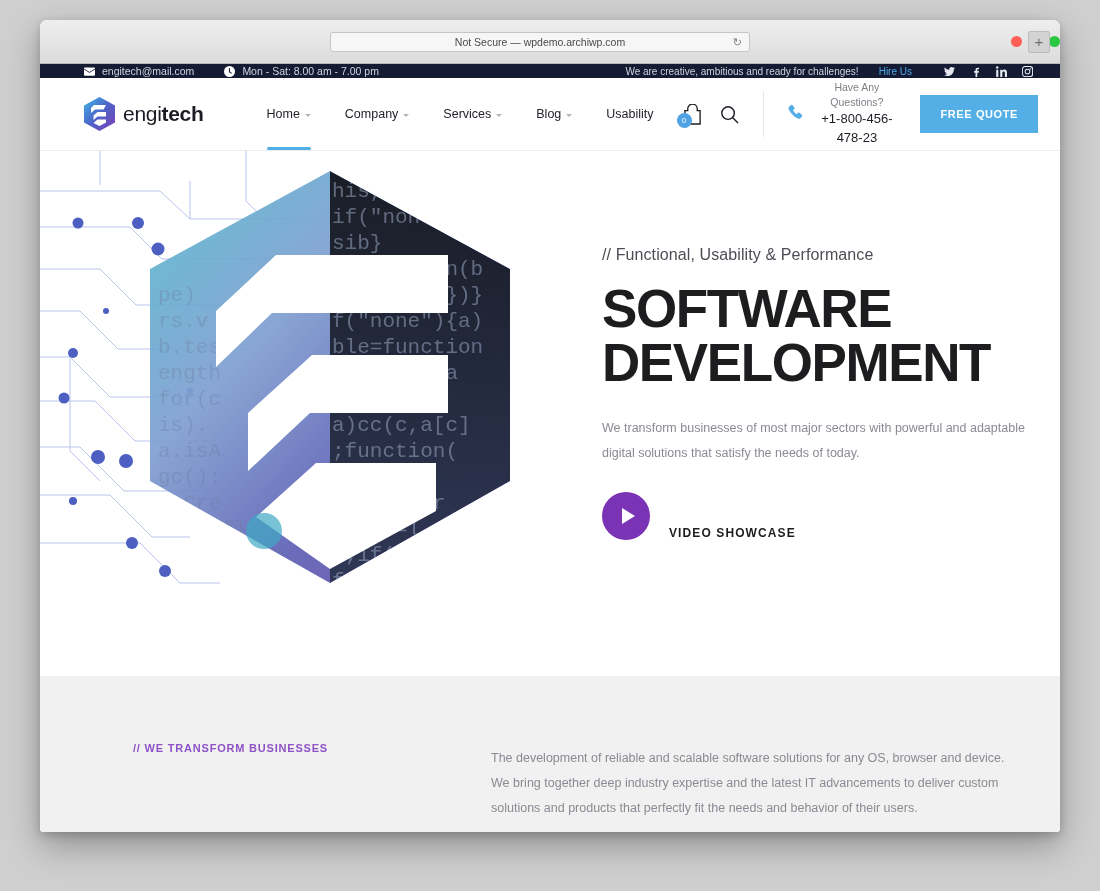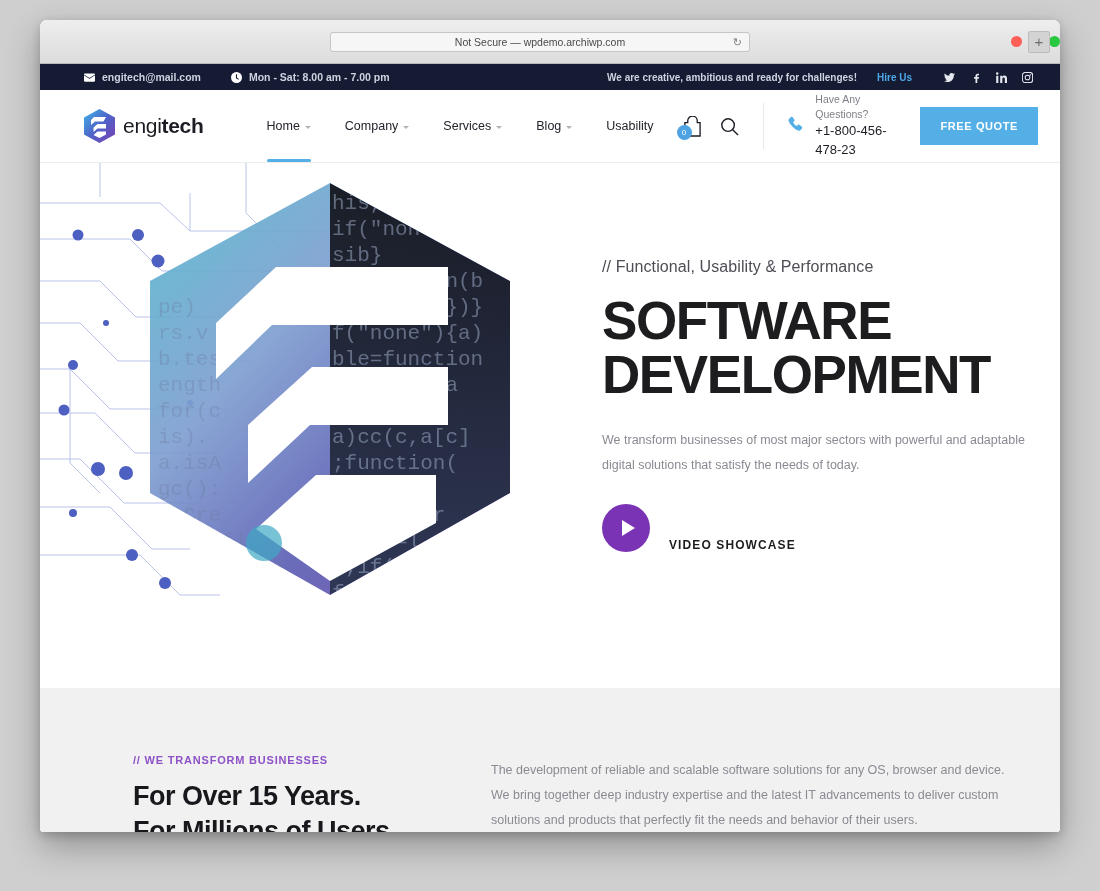--- a/index.html
+++ b/index.html
@@ -45,24 +45,23 @@
     position:absolute; right:10px; width:22px; height:22px;
     background:#d3d3d3; border:1px solid #bcbcbc; border-radius:2px;
     display:flex; align-items:center; justify-content:center;
     font-size:15px; color:#6f6f6f; line-height:1;
   }
 
   .viewport { height:780px; overflow:hidden; background:#fff; position:relative; }
 
   
   .topbar {
-    height:26px; background:#141b33; color:#cfd3e0;
+    height:14px; background:#141b33; color:#cfd3e0;
     display:flex; align-items:center; font-size:10.5px;
     padding:0 20px 0 44px;
-    font-weight:bold;
   }
   .tb-item { display:flex; align-items:center; gap:7px; margin-right:30px; white-space:nowrap; }
   .tb-ico { width:11px; height:11px; fill:#ffffff; display:block; }
   .tb-right { margin-left:auto; display:flex; align-items:center; gap:0; }
   .tb-tag { font-size:10px; color:#cfd3e0; white-space:nowrap; }
   .hireus { color:#4ea8e8; margin-left:20px; }
   .socials { display:flex; align-items:center; gap:0; margin-left:24px; }
   .soc { width:26px; display:flex; align-items:center; justify-content:center; }
   .soc svg { width:11px; height:11px; fill:#e6e8f0; }
 
@@ -100,21 +99,21 @@
     display:flex; align-items:center; justify-content:center;
   }
   .search-ico svg { width:19px; height:19px; display:block; }
 
   .divider { width:1px; height:46px; background:#e8e8e8; margin-left:24px; }
 
   .contact {
     display:flex; align-items:center; gap:11px; margin-left:24px; width:150px;
   }
   .phone-ico svg { width:17px; height:17px; fill:#54afe6; }
-  .contact-txt { line-height:1.45; }
+  .contact-txt { line-height:1.45;text-align:center; }
   .c-label { font-size:10.5px; color:#7f7f88; }
   .c-num { font-size:13px; color:#1d1d26; font-weight:500; }
 
   .quote-btn {
     margin-left:22px; margin-right:22px;
     background:#54afe6; color:#fff;
     font-size:11px; letter-spacing:.6px; font-weight:600;
     padding:13px 20px; border:none; white-space:nowrap;
   }
 
@@ -394,24 +393,20 @@
             </span>
           <span class="video-lbl">VIDEO SHOWCASE</span>
         </div>
       </div>
     </div>
 
     <div class="lower">
       <div class="lower-inner">
         <div class="l-left">
           <div class="eyebrow">// WE TRANSFORM BUSINESSES</div>
-          <div class="l-h2">
-            <div>For Over 15 Years.</div>
-            <div>For Millions of Users</div>
-          </div>
         </div>
         <div class="l-right">
           <div class="l-p">The development of reliable and scalable software solutions for any OS, browser and device. We bring together deep industry expertise and the latest IT advancements to deliver custom solutions and products that perfectly fit the needs and behavior of their users.</div>
         </div>
       </div>
     </div>
 
   </div>
 </div>
 

